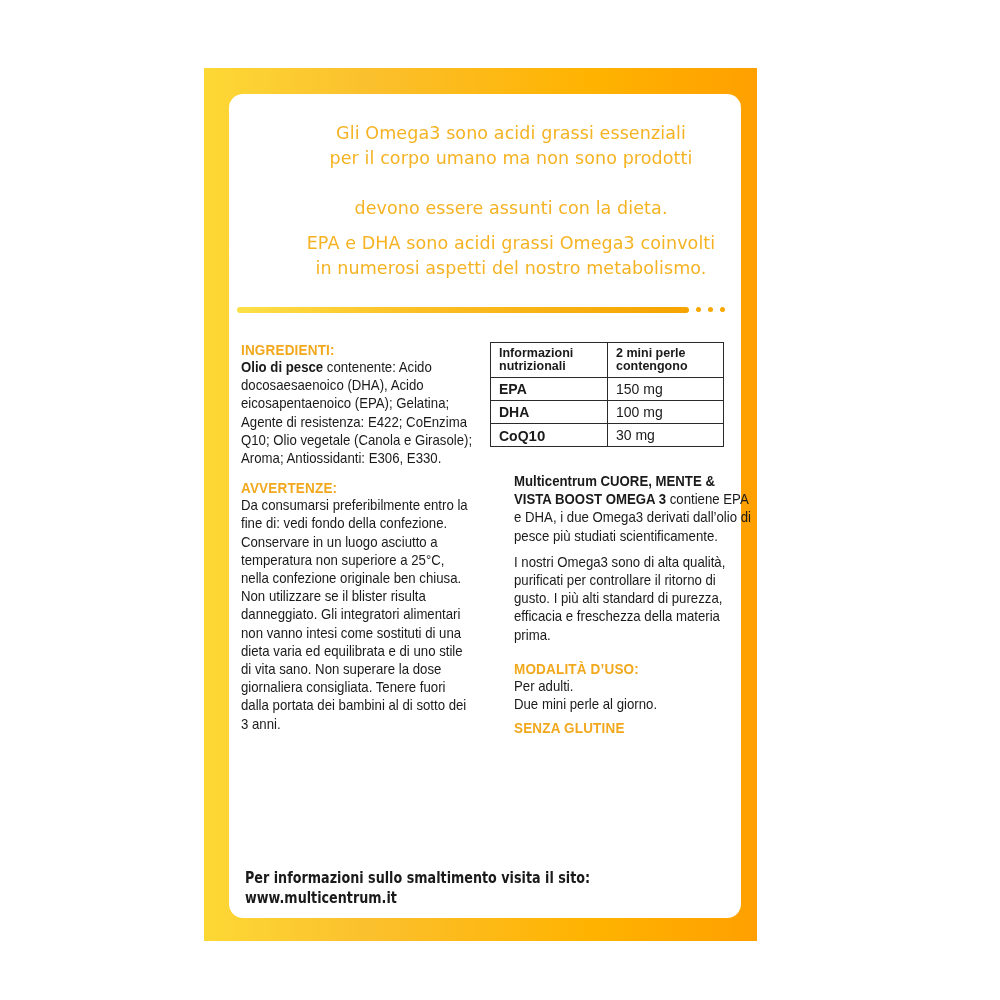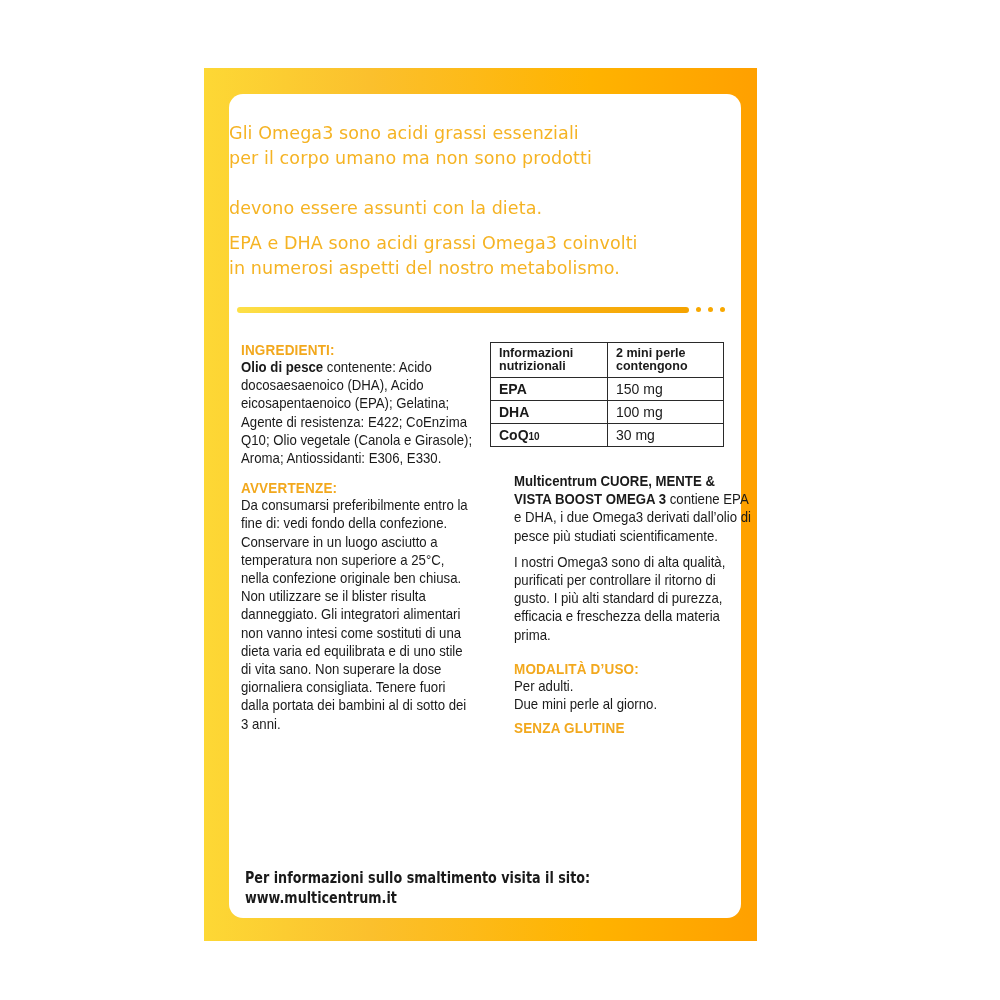--- a/index.html
+++ b/index.html
@@ -9,21 +9,21 @@
   }
   .frame {
     position: absolute; left: 204px; top: 68px; width: 553px; height: 873px;
     background: linear-gradient(90deg, #fdd835 0%, #fbc02d 30%, #ffb300 70%, #ffa000 100%);
   }
   .card {
     position: absolute; left: 229px; top: 94px; width: 512px; height: 824px;
     background: #ffffff; border-radius: 14px;
   }
   .intro {
-    position: absolute; left: 229px; top: 121px; width: 564px; 
+    position: absolute; left: 229px; top: 121px; width: 564px; text-align: center;
     color: #f5b323; font-family: "DejaVu Sans", sans-serif; font-size: 17.5px; line-height: 25px;
     letter-spacing: 0.1px;
   }
   .intro p { margin: 0; }
   .intro p + p { margin-top: 10px; }
   .rule {
     position: absolute; left: 237px; top: 307px; width: 452px; height: 6px; border-radius: 3px;
     background: linear-gradient(90deg, #fde047 0%, #fbbf24 40%, #f5a300 100%);
   }
   .dots { position: absolute; left: 696px; top: 307px; display: flex; gap: 7px; }
@@ -40,21 +40,21 @@
   .right-col { position: absolute; left: 514px; top: 472px; width: 240px; }
   .gap { height: 12px; }
   .nut-table {
     position: absolute; left: 490px; top: 342px; width: 234px; border-collapse: collapse;
     font-size: 14px; color: #1a1a1a;
   }
   .nut-table td { border: 1.5px solid #2a2a2a; padding: 0 8px; vertical-align: middle; }
   .nut-table tr.head td { height: 34px; font-weight: bold; font-size: 12.5px; line-height: 13px; }
   .nut-table tr.row td { height: 22px; }
   .nut-table td.k { width: 100px; font-weight: bold; border-radius: 10px; }
-  .nut-table sub { font-size: 10px; vertical-align: baseline; }
+  .nut-table sub { font-size: 15px; vertical-align: baseline; }
   .footer {
     position: absolute; left: 245px; top: 868px; color: #1a1a1a; font-weight: bold; font-size: 15px; line-height: 20px;
     font-family: "DejaVu Sans", sans-serif; transform: scaleX(0.85); transform-origin: left;
   }
   b { font-weight: bold; }
 </style>
 </head>
 <body>
 
 <div class="frame"></div>

